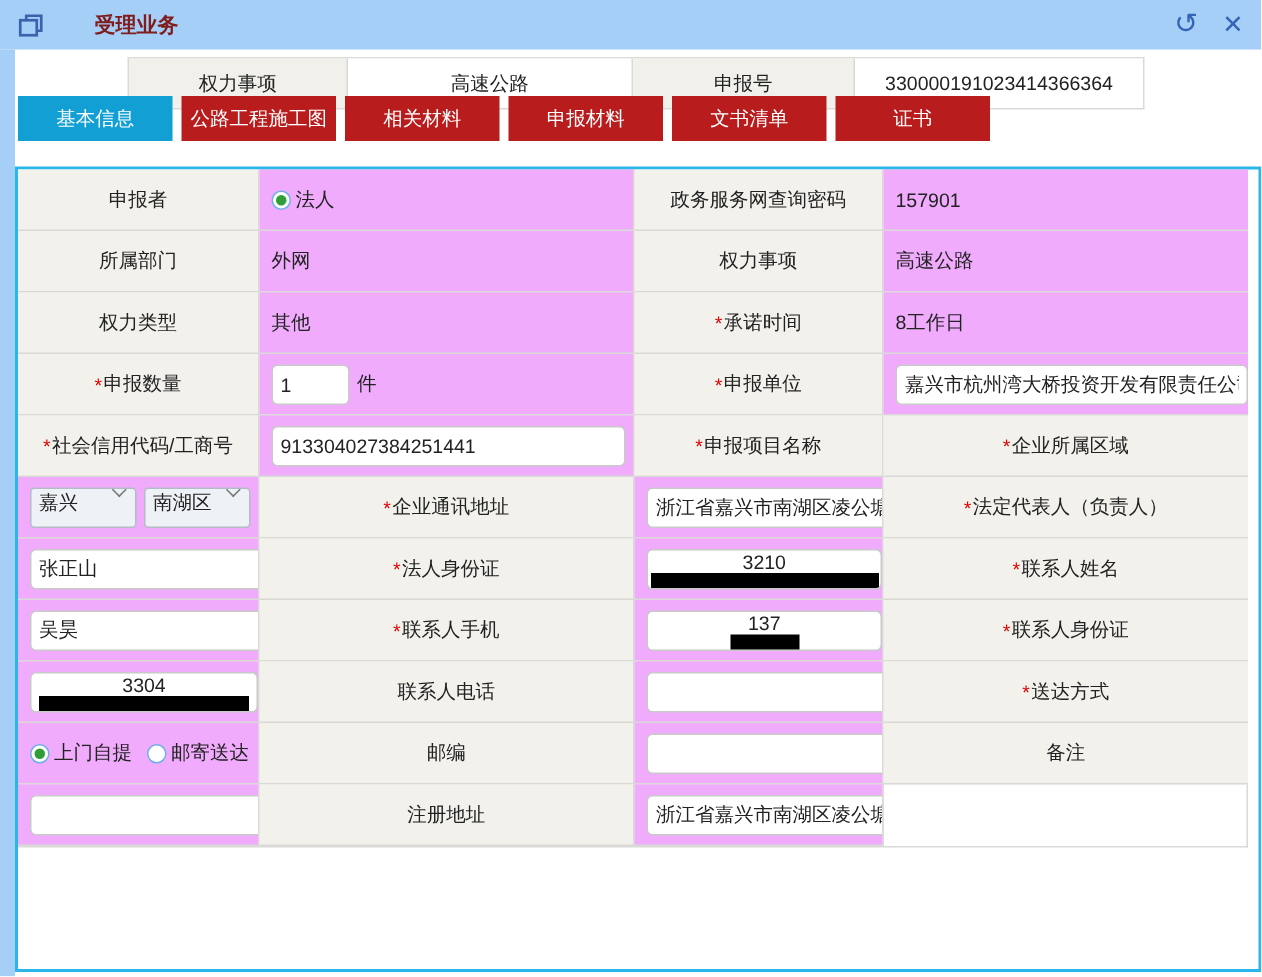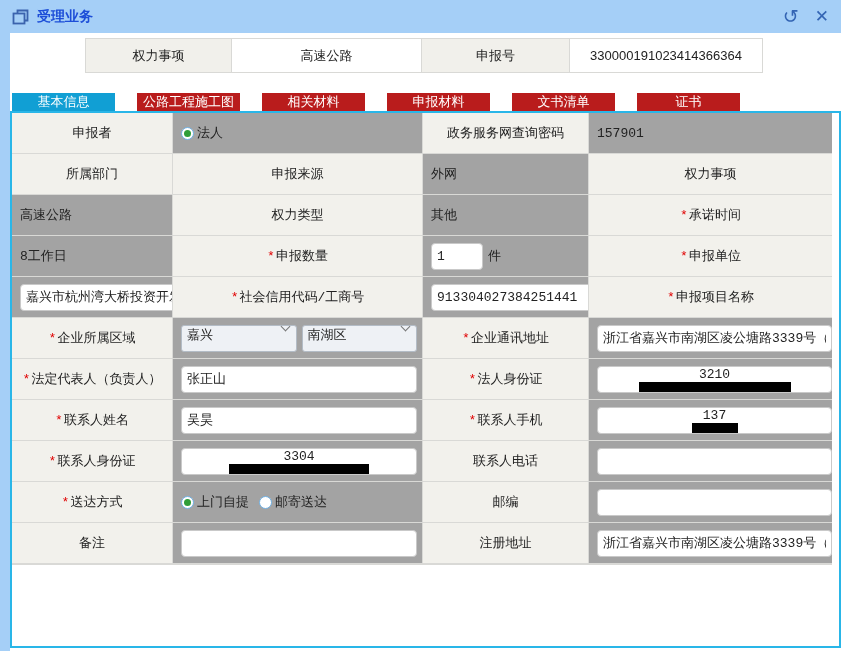--- a/index.html
+++ b/index.html
@@ -5,55 +5,55 @@
   * { box-sizing: border-box; margin: 0; padding: 0; }
   html,body { width: 841px; height: 651px; }
   body { font-family: "Liberation Sans", "DejaVu Sans", sans-serif; background: #fff; }
 
   .window { position: relative; width: 841px; height: 651px; background: #fff; overflow: hidden; }
 
   
   .titlebar { position: absolute; top: 0; left: 0; width: 841px; height: 33px;
     background: #a5cff7; display: flex; align-items: center; padding: 0 12px; }
   .title-icon { display: inline-flex; margin-right: 8px; }
-  .title-text { color: #1d4ed8; font-weight: bold; font-size: 14px; }
+  .title-text { color: #7f1d1d; font-weight: bold; font-size: 14px; margin-left: 26px; }
   .titlebar-actions { margin-left: auto; display: flex; align-items: center; gap: 16px; }
   .tb-btn { color: #3465b4; font-size: 19px; line-height: 1; cursor: pointer; }
   .tb-btn.close { font-size: 17px; }
 
   
   .left-strip { position: absolute; left: 0; top: 33px; width: 10px; height: 618px; background: #a5cff7; }
 
   
   .header-row { position: absolute; left: 85px; top: 38px; height: 35px; display: flex;
     border: 1px solid #d9d9d6; font-size: 13px; color: #222; }
   .hcell { display: flex; align-items: center; justify-content: center; border-right: 1px solid #d9d9d6; }
   .hcell:last-child { border-right: none; }
   .hcell.glabel { background: #f1f0eb; }
   .hc1 { width: 146px; } .hc2 { width: 190px; background:#fff; }
   .hc3 { width: 148px; } .hc4 { width: 192px; background:#fff; }
 
   
-  .tabs { position: absolute; left: 12px; top: 81px; height: 30px; display: flex; gap: 22px; align-items: flex-end; }
+  .tabs { position: absolute; left: 12px; top: 64px; height: 30px; display: flex; gap: 6px; }
   .tab { width: 103px; background: #b91c1c; color: #fff; font-size: 13px; display: flex;
     align-items: center; justify-content: center; white-space: nowrap; overflow: hidden; cursor: pointer; }
   .tab.active { background: #119fd4; }
 
   
   .panel { position: absolute; left: 10px; top: 111px; width: 831px; height: 537px;
     border: 2px solid #29b6e8; background: #fff; }
 
   
   .table { width: 820px; display: grid; grid-template-columns: 161px 250px 166px 243px;
     border-right: 1px solid #d9d9d6; border-bottom: 1px solid #d9d9d6; font-size: 13px; color: #222; }
   .cell { border-bottom: 1px solid #d9d9d6; border-right: 1px solid #d9d9d6; height: 41px;
-    display: flex; align-items: center; font-family: Liberation Mono, monospace; }
+    display: flex; align-items: center; }
   .cell:nth-child(4n) { border-right: none; }
   .lbl { background: #f2f1ec; justify-content: center; text-align: center; padding: 0 4px; }
-  .val { background: #a3a3a3; padding-left: 8px; overflow: hidden; }
+  .val { background: #f0abfc; padding-left: 8px; overflow: hidden; }
   .span3 { grid-column: 2 / 5; border-right: none; }
   .req { color: #e00000; margin-right: 1px; }
 
   .inp { height: 27px; border: 1px solid #c9c9c9; border-radius: 4px; padding: 0 5px;
     font-size: 13px; font-family: inherit; color: #222; background: #fff; outline: none; }
   .inp.w-std { width: 236px; }
   .inp.w-sm  { width: 52px; }
   .inp.w-full{ width: 648px; }
   .unit { margin-left: 5px; }
 
@@ -126,23 +126,20 @@
       <div class="cell lbl">
         <span>政务服务网查询密码</span>
       </div>
       <div class="cell val">
         <span>157901</span>
       </div>
 
       <div class="cell lbl">
         <span>所属部门</span>
       </div>
-      <div class="cell lbl">
-        <span>申报来源</span>
-      </div>
       <div class="cell val">
         <span>外网</span>
       </div>
 
       <div class="cell lbl">
         <span>权力事项</span>
       </div>
       <div class="cell val">
         <span>高速公路</span>
       </div>

